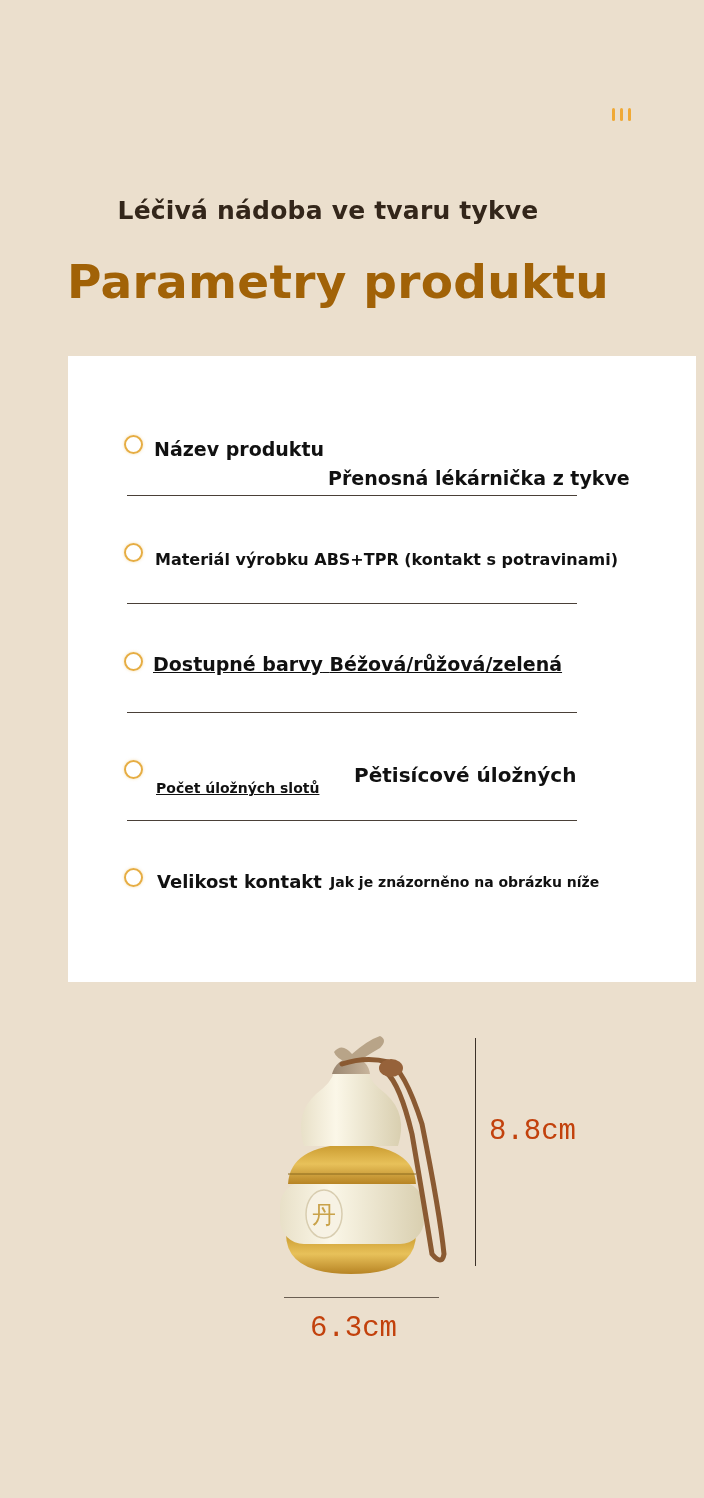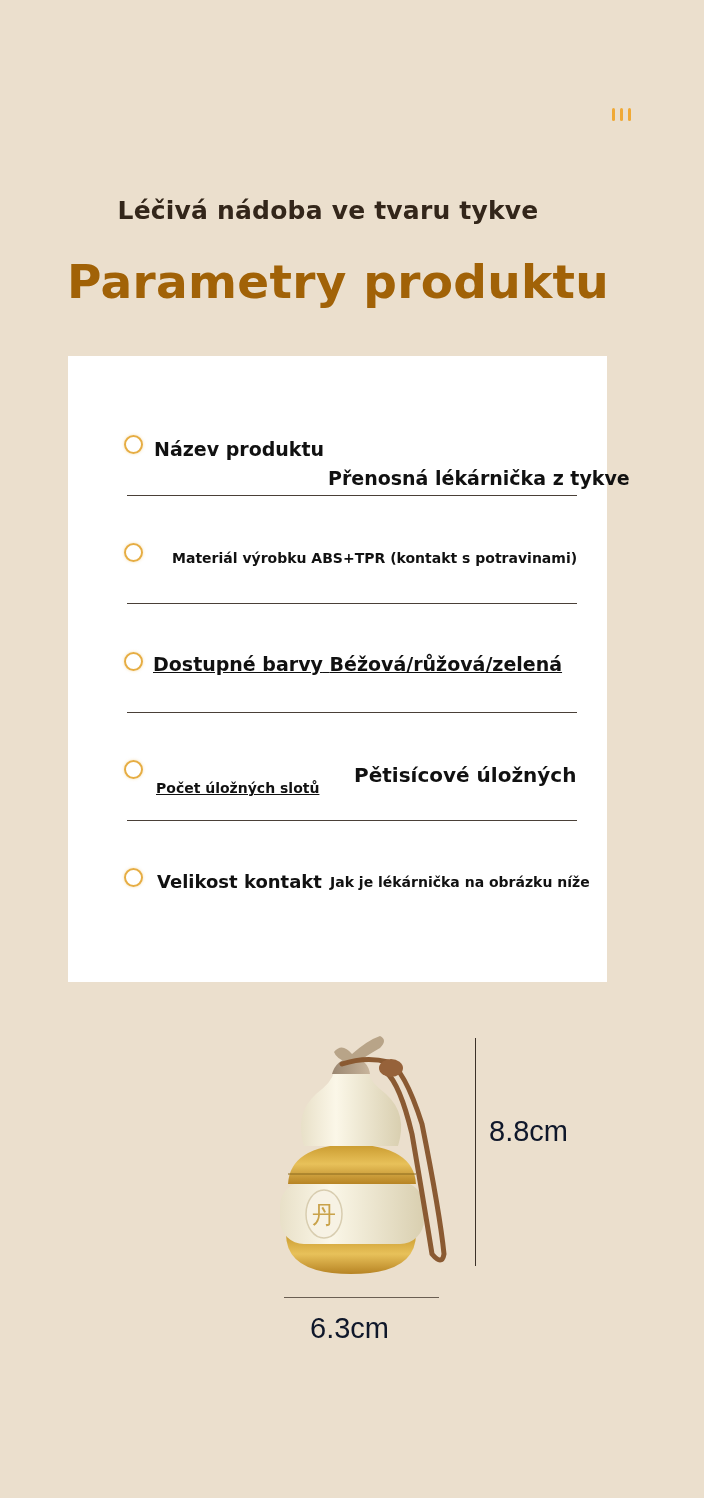--- a/index.html
+++ b/index.html
@@ -49,21 +49,21 @@
       text-align: center;
       font-size: 47px;
       font-weight: bold;
       color: #a16207;
       letter-spacing: 0.3px;
     }
     .card {
       position: absolute;
       left: 68px;
       top: 356px;
-      width: 539px;
+      width: 628px;
       height: 626px;
       background: #ffffff;
     }
     .row {
       position: absolute;
       left: 0;
       width: 568px;
     }
     .bullet {
       position: absolute;
@@ -107,23 +107,23 @@
     .dim-line-h {
       position: absolute;
       left: 284px;
       top: 1297px;
       width: 155px;
       height: 1px;
       background: #6a5e52;
     }
     .dim-label {
       position: absolute;
-      font-family: Liberation Sans, sans-serif;
+      font-family: Liberation Mono, monospace;
       font-size: 29px;
-      color: #0f172a;
+      color: #c2410c;
       white-space: nowrap;
     }
   </style>
 </head>
 <body>
 
 <div class="menu-icon">
   <span></span>
   <span></span>
   <span></span>
@@ -136,21 +136,21 @@
 
   <div class="row" style="top:0;">
     <div class="bullet" style="top:79px;"></div>
     <div class="row-text" style="left:86px; top:82px; font-size:19px;">Název produktu</div>
     <div class="row-text" style="left:260px; top:80px; font-size:19px;margin-top:31px;">Přenosná lékárnička z tykve</div>
   </div>
   <div class="divider" style="top:139px;"></div>
 
   <div class="row" style="top:0;">
     <div class="bullet" style="top:187px;"></div>
-    <div class="row-text" style="left:104px; top:194px; font-size:14px;">
+    <div class="row-text" style="left:87px; top:194px; font-size:16px;">
       <span>Materiál výrobku</span>
       <span>ABS+TPR (kontakt s potravinami)</span>
     </div>
   </div>
   <div class="divider" style="top:247px;"></div>
 
   <div class="row" style="top:0;">
     <div class="bullet" style="top:296px;"></div>
     <div class="row-text" style="left:85px; top:297px; font-size:19px;text-decoration:underline;">
       <span>Dostupné barvy</span>
@@ -162,21 +162,21 @@
   <div class="row" style="top:0;">
     <div class="bullet" style="top:404px;"></div>
     <div class="row-text" style="left:88px; top:424px; font-size:14px;text-decoration:underline;">Počet úložných slotů</div>
     <div class="row-text" style="left:286px; top:407px; font-size:20px;">Pětisícové úložných</div>
   </div>
   <div class="divider" style="top:464px;"></div>
 
   <div class="row" style="top:0;">
     <div class="bullet" style="top:512px;"></div>
     <div class="row-text" style="left:89px; top:515px; font-size:18px;">Velikost kontakt</div>
-    <div class="row-text" style="left:262px; top:518px; font-size:14px;">Jak je lékárnička na obrázku níže</div>
+    <div class="row-text" style="left:262px; top:518px; font-size:14px;">Jak je znázorněno na obrázku níže</div>
   </div>
 </div>
 
 <div class="product">
   <svg width="190" height="240" viewBox="0 0 190 240" xmlns="http://www.w3.org/2000/svg">
     <defs>
       <linearGradient id="cream" x1="0" x2="1" y1="0" y2="0">
         <stop offset="0" stop-color="#e8e0c8"></stop>
         <stop offset="0.35" stop-color="#fbf7e8"></stop>
         <stop offset="1" stop-color="#d9cfb0"></stop>

